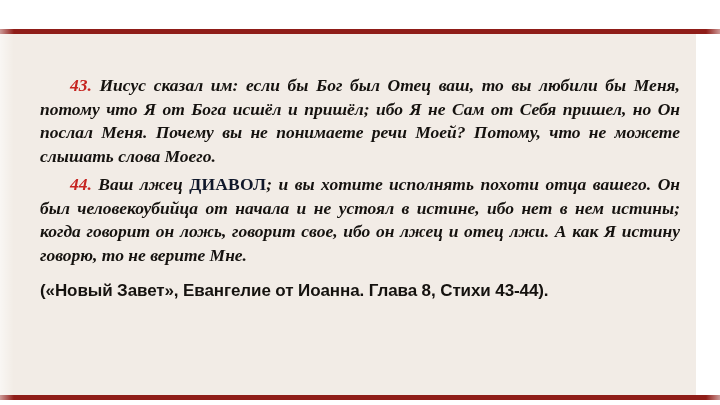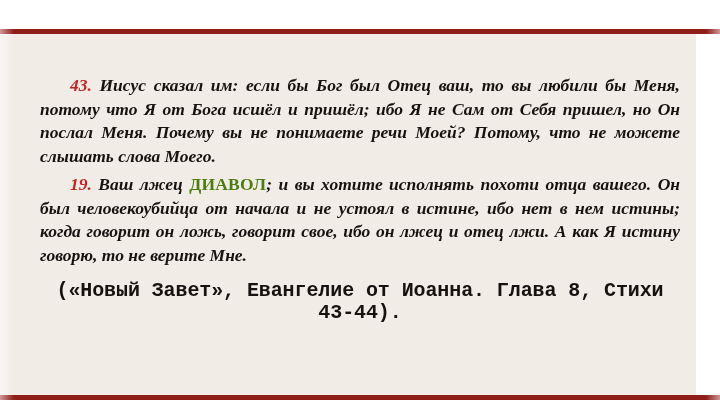--- a/index.html
+++ b/index.html
@@ -64,33 +64,33 @@
     margin-top: 5px;
   }
 
   .verse-num {
     color: #c62420;
     font-weight: bold;
     font-style: italic;
   }
 
   .highlight {
-    color: #4d7c0f;
+    color: #0f172a;
     font-style: normal;
     font-weight: bold;
     letter-spacing: 0.2px;
   }
 
   .source {
-    font-family: Liberation Mono, monospace;
+    font-family: Liberation Sans, sans-serif;
     font-style: normal;
     font-weight: bold;
-    font-size: 20px;
+    font-size: 17px;
     line-height: 22px;
-    text-align: center;
+    text-align: left;
     margin-top: 13px;
     color: #15120f;
     letter-spacing: -0.1px;
   }
 
   .edge-fade-left,
   .edge-fade-right {
     position: absolute;
     top: 29px;
     height: 371px;
@@ -109,21 +109,21 @@
 
   <div class="clip-body">
 
     <div class="text-block">
 
       <p class="para">
         <span class="verse-num">43</span><span class="verse-num">.</span><span> Иисус сказал им: если бы Бог был Отец ваш, то вы любили бы Меня, потому что Я от Бога исшёл и пришёл; ибо Я не Сам от Себя пришел, но Он послал Меня. Почему вы не понимаете речи Моей? Потому, что не можете слышать слова Моего.</span>
       </p>
 
       <p class="para">
-        <span class="verse-num">19</span><span class="verse-num">.</span><span> Ваш лжец </span><span class="highlight">ДИАВОЛ</span><span>; и вы хотите исполнять похоти отца вашего. Он был человекоубийца от начала и не устоял в истине, ибо нет в нем истины; когда говорит он ложь, говорит свое, ибо он лжец и отец лжи. А как Я истину говорю, то не верите Мне.</span>
+        <span class="verse-num">44</span><span class="verse-num">.</span><span> Ваш лжец </span><span class="highlight">ДИАВОЛ</span><span>; и вы хотите исполнять похоти отца вашего. Он был человекоубийца от начала и не устоял в истине, ибо нет в нем истины; когда говорит он ложь, говорит свое, ибо он лжец и отец лжи. А как Я истину говорю, то не верите Мне.</span>
       </p>
 
       <div class="source">(«Новый Завет», Евангелие от Иоанна. Глава 8, Стихи 43-44).</div>
 
     </div>
 
   </div>
 
   <div class="rule bottom"></div>
 

